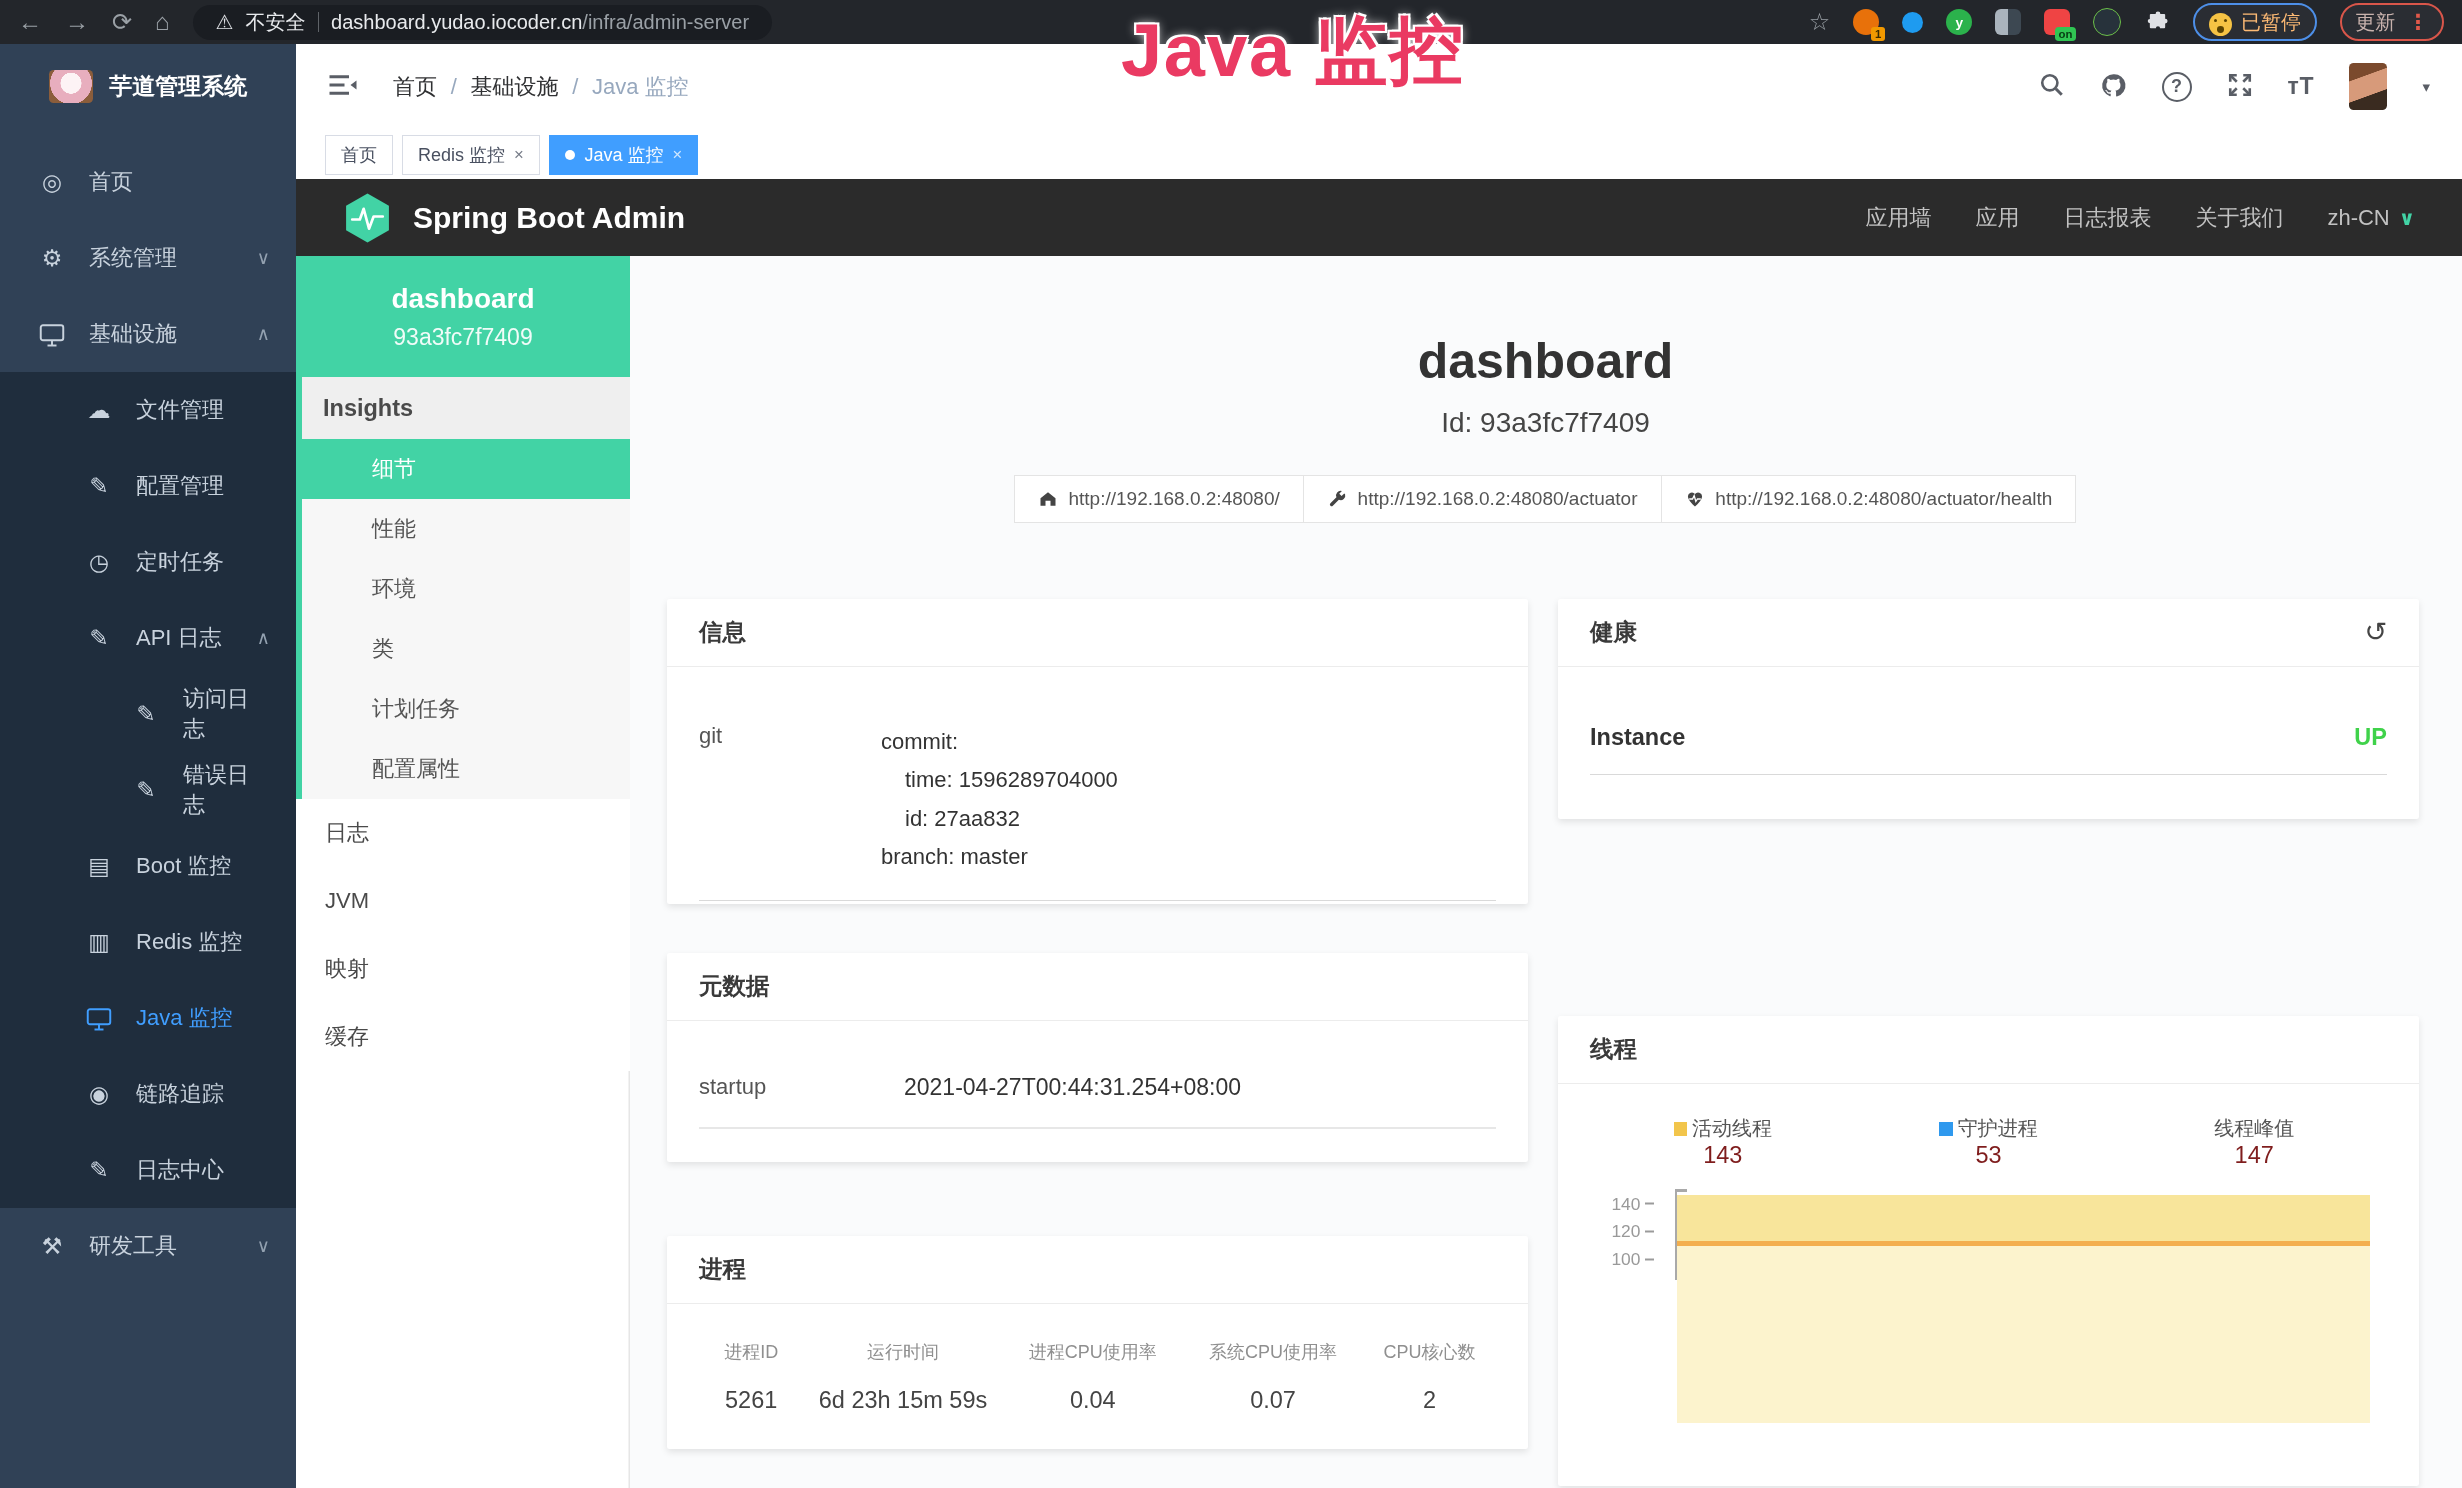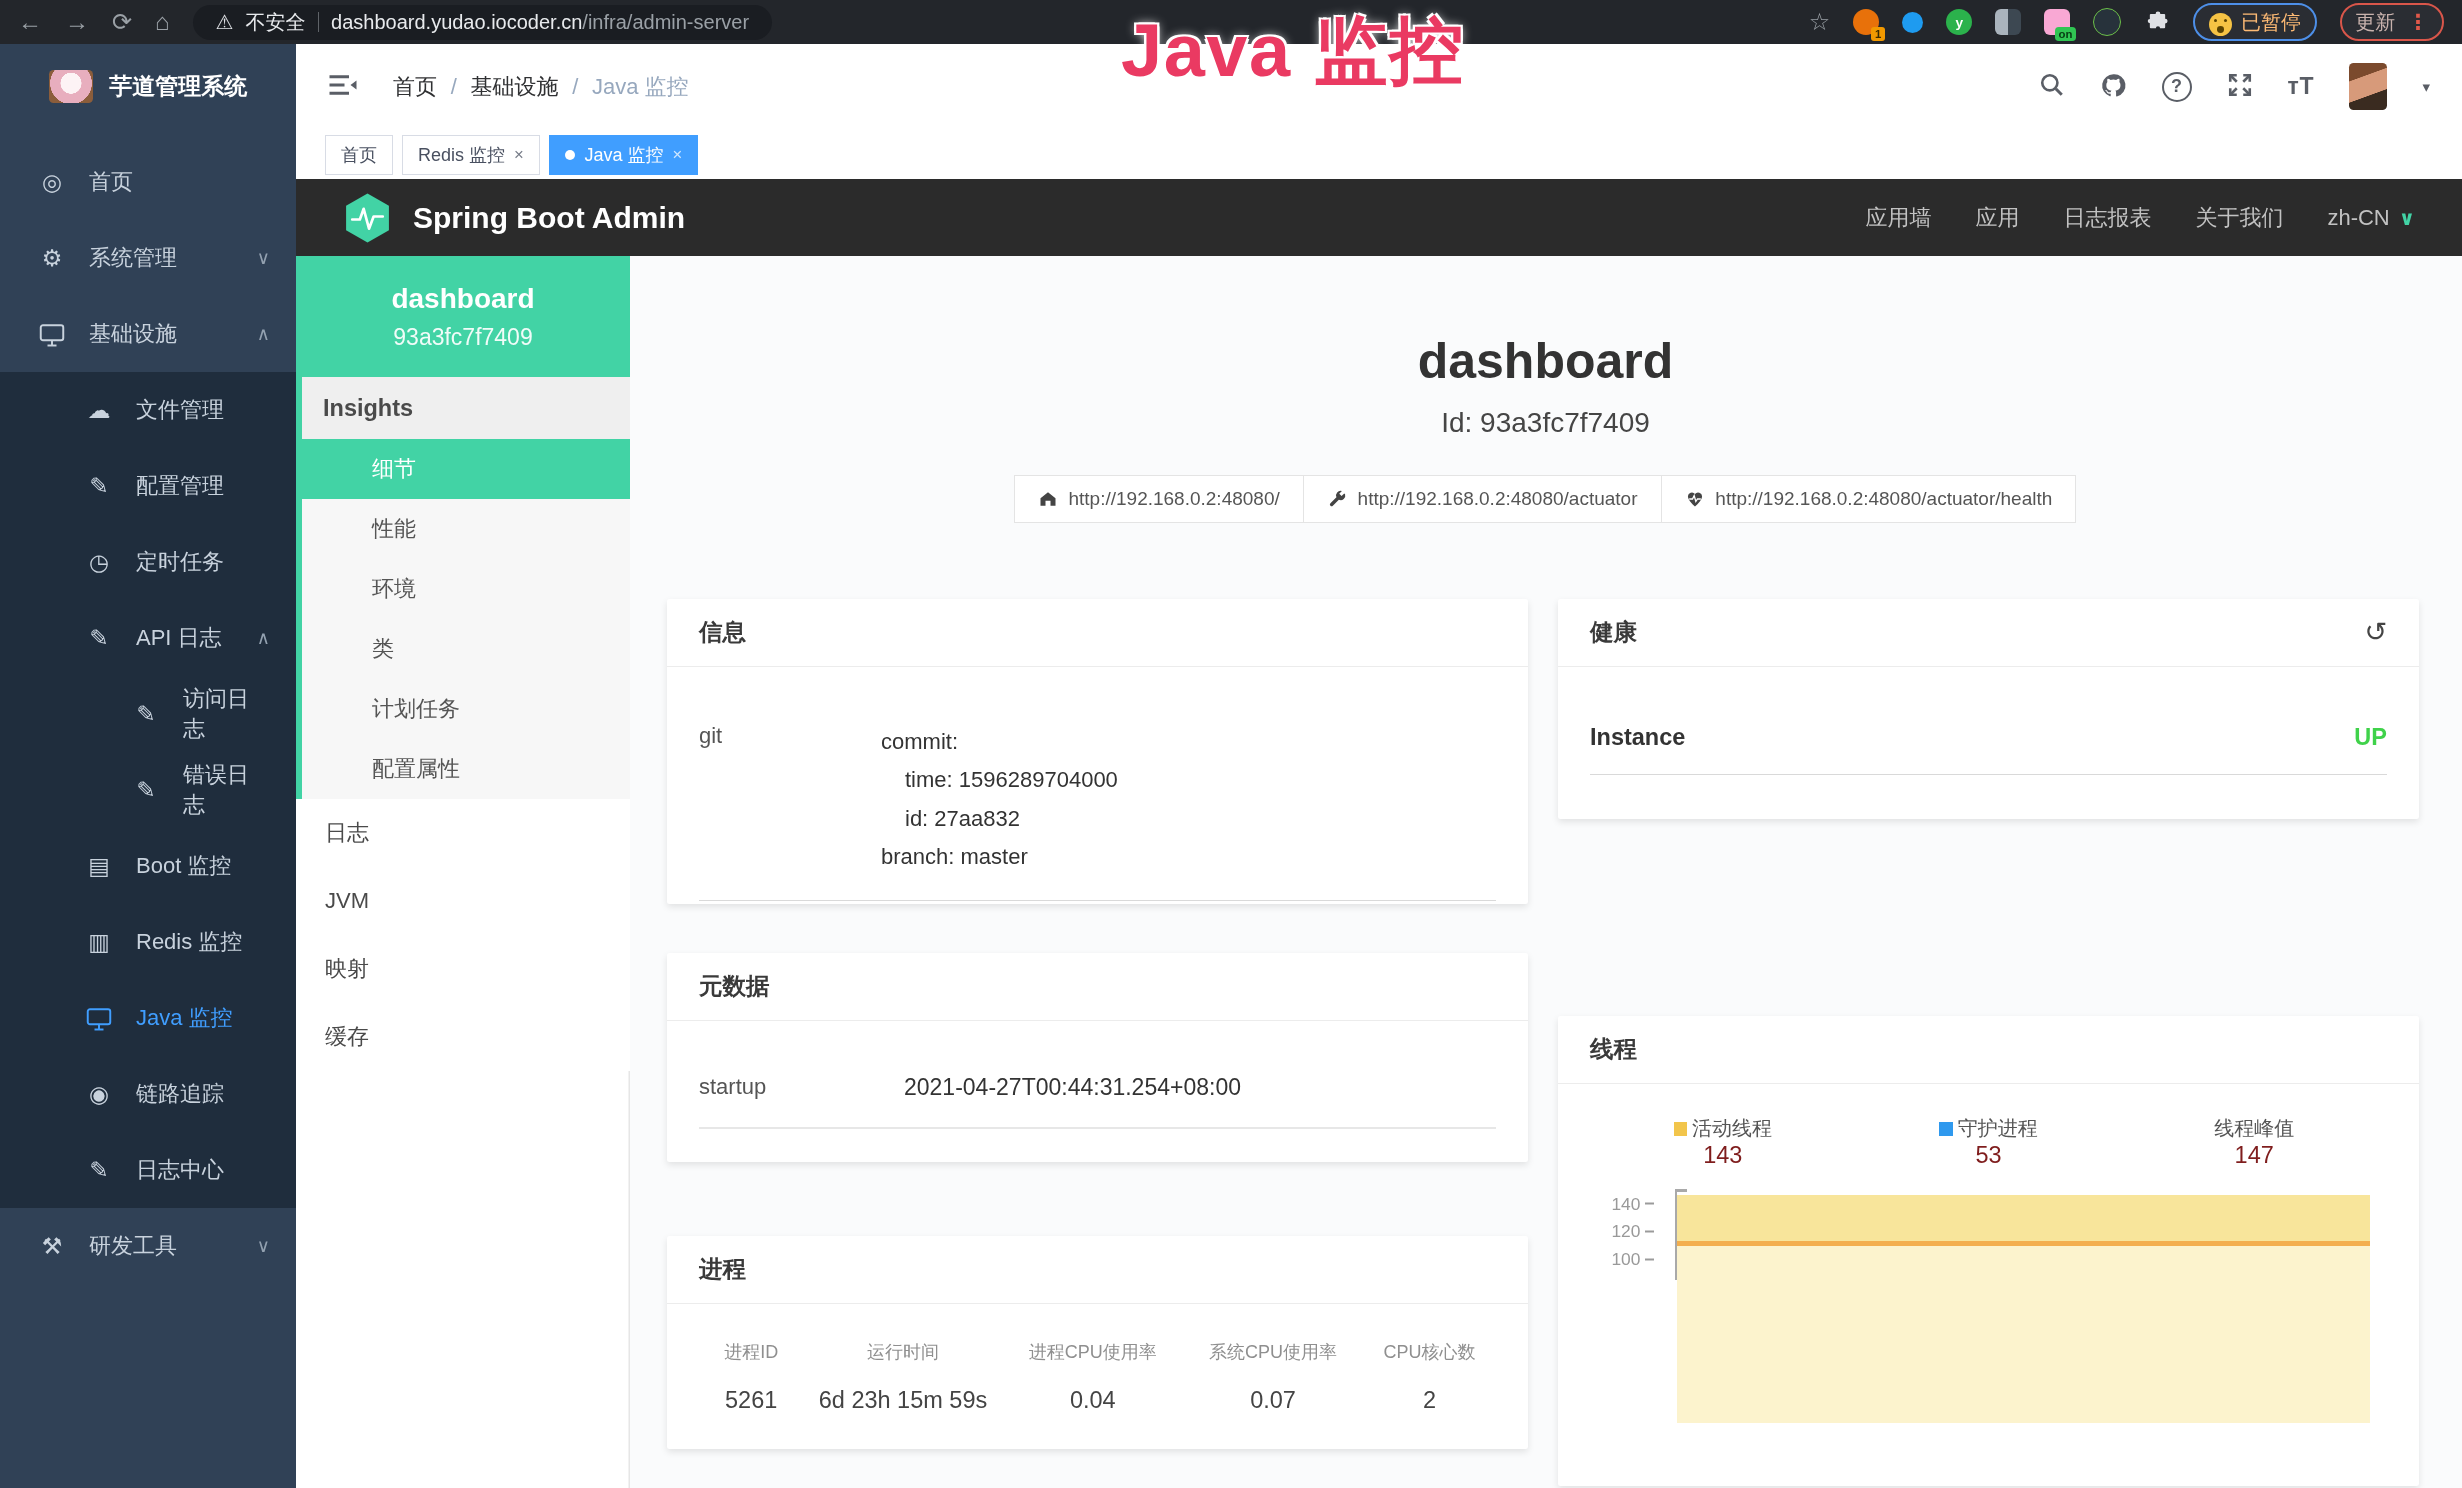--- a/index.html
+++ b/index.html
@@ -179,21 +179,21 @@
     <div class="ext-row">
       <span class="nav-ic">☆</span>
       <span class="ext circle" style="background:#e8710a;">
         <span class="badge">1</span>
       </span>
       <span class="ext circle" style="background:#1e9bf0;width:21px;height:21px;"></span>
       <span class="ext circle" style="background:#2bb24c;">
         <span>y</span>
       </span>
       <span class="ext" style="background:linear-gradient(90deg,#aab4bd 0 50%,#3d4852 50%);"></span>
-      <span class="ext" style="background:#f9a8d4;">
+      <span class="ext" style="background:#ef4444;">
         <span class="badge green">on</span>
       </span>
       <span class="ext circle" style="background:#27323b;border:1.5px solid #6cbf49;"></span>
       <span class="ext" style="background:transparent;">
         <svg width="23" height="23" viewBox="0 0 24 24">
             <path d="M10 3a2.5 2.5 0 0 1 5 0h4a1 1 0 0 1 1 1v4a2.5 2.5 0 0 1 0 5v4a1 1 0 0 1-1 1h-4.3a2.2 2.2 0 1 0-4.4 0H5a1 1 0 0 1-1-1v-4.3a2.2 2.2 0 1 1 0-4.4V4a1 1 0 0 1 1-1h5z" fill="#dfe1e5"></path>
           </svg>
       </span>
       <span class="pill paused">
         <span class="face"></span>

